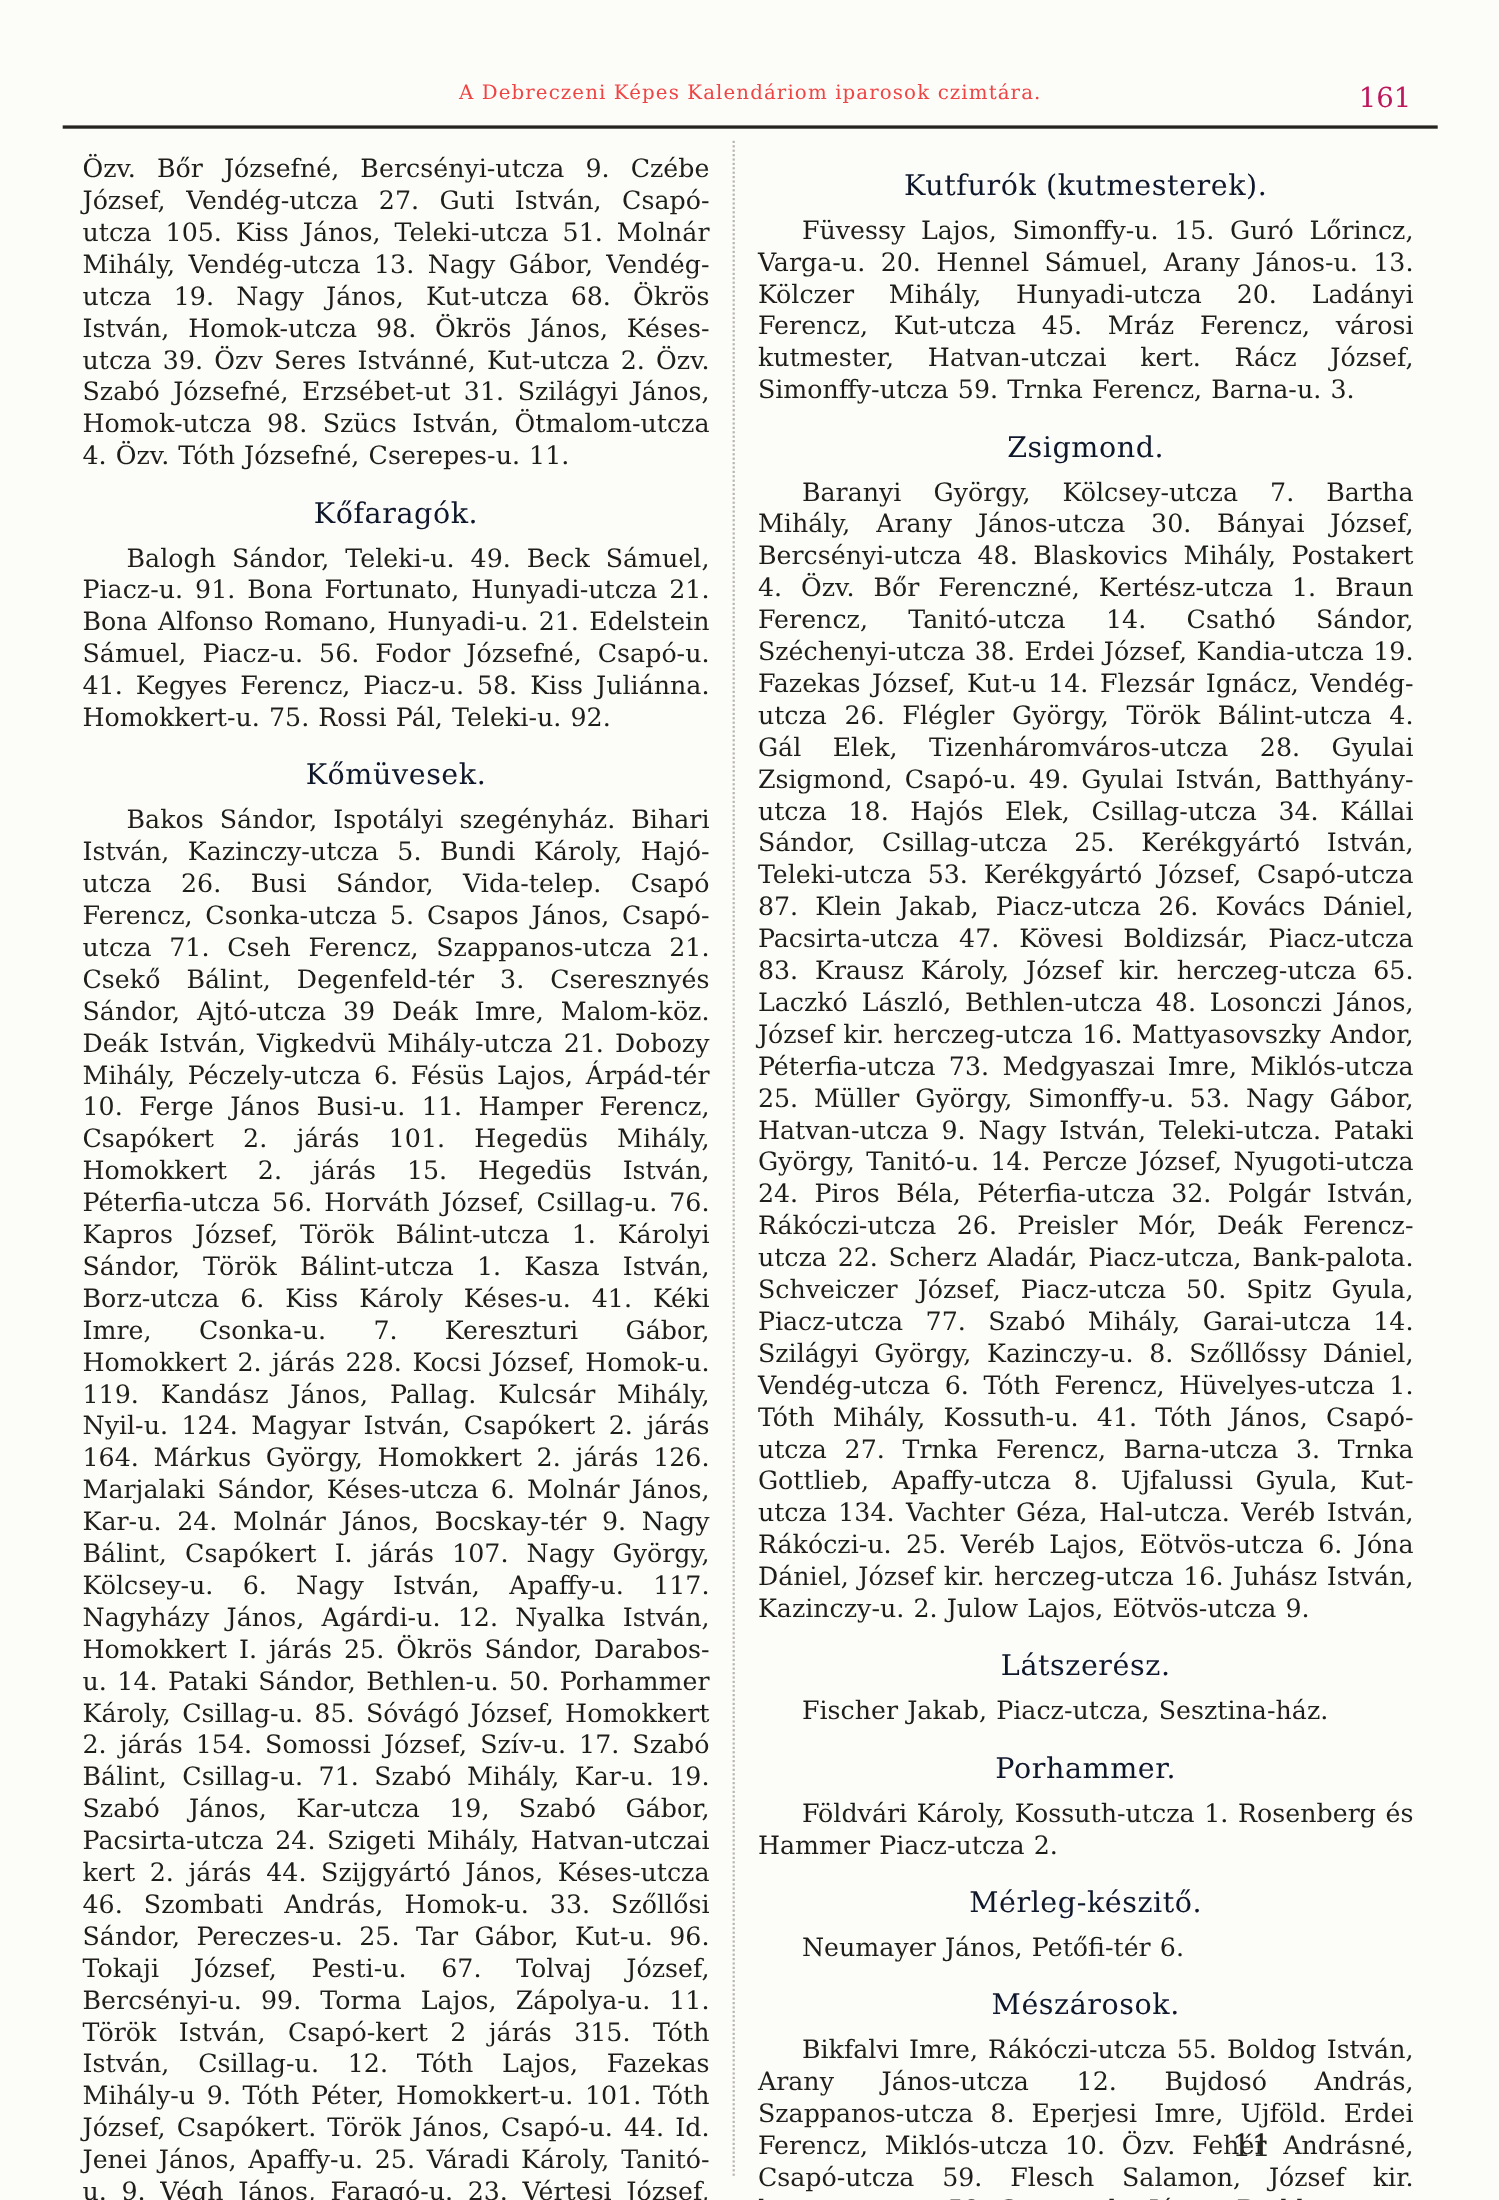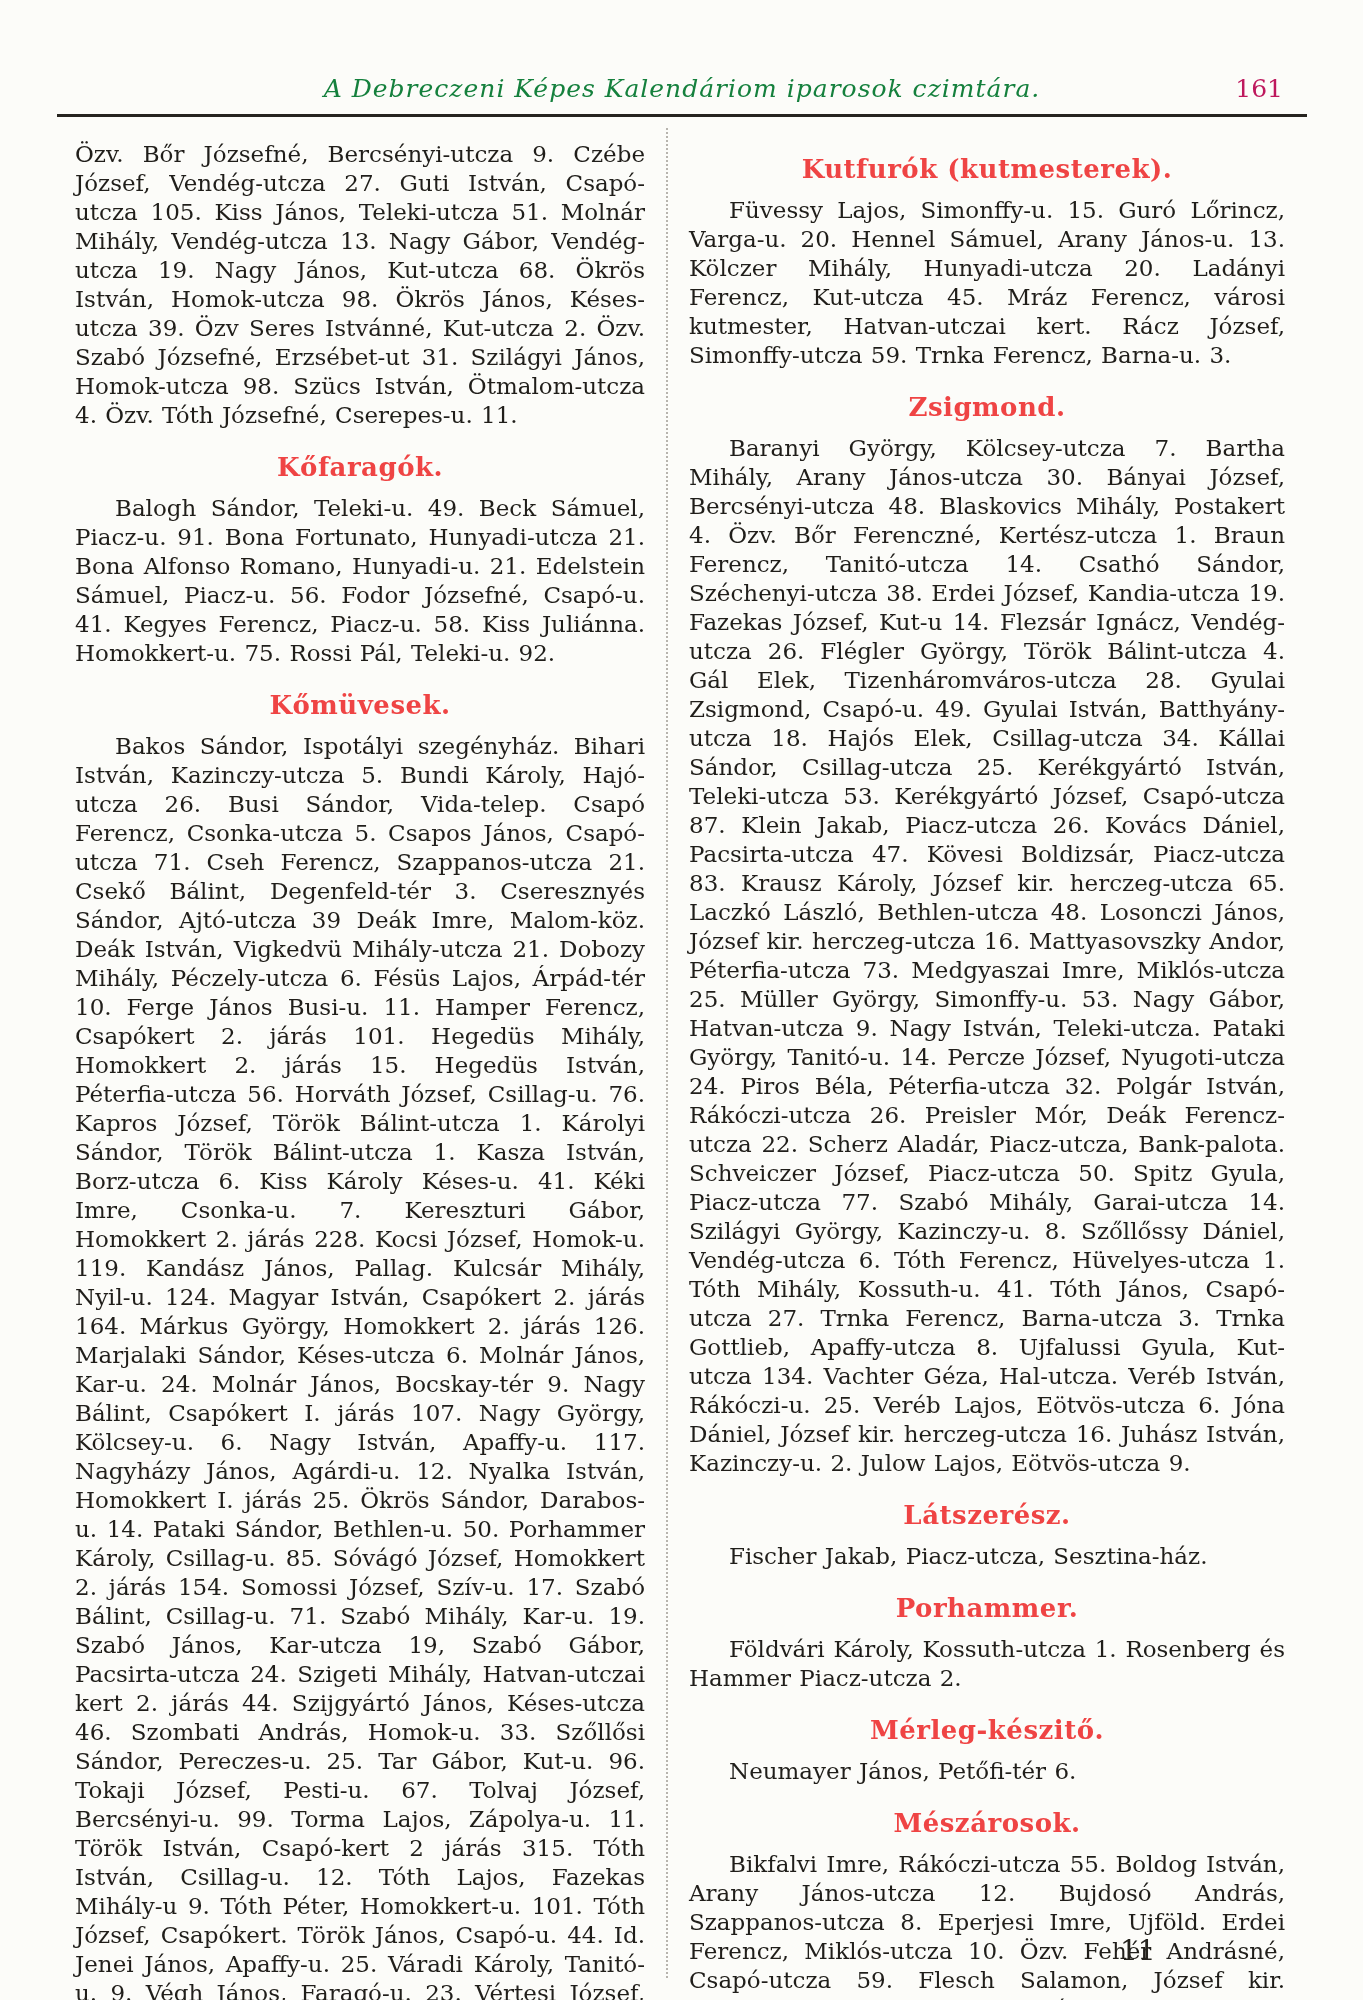--- a/index.html
+++ b/index.html
@@ -20,24 +20,23 @@
   .running-head {
     position: absolute;
     top: 74px;
     left: 57px;
     width: 1250px;
     height: 34px;
   }
   .rh-title {
     display: block;
     text-align: center;
-    font-style: italic;
-    font-size: 25px;
+    font-size: 18px;
     letter-spacing: 1px;
-    color: #15803d;
+    color: #ef4444;
   }
   .rh-page {
     position: absolute;
     right: 24px;
     top: 0;
     font-size: 25px;
     font-style: normal;
     color: #be185d;
   }
   .head-rule {
@@ -74,24 +73,24 @@
     text-align: justify;
     text-indent: 40px;
     word-spacing: 1px;
     hyphens: auto;
   }
   .no-indent { text-indent: 0; }
   .heading {
     margin: 22px 0 12px 0;
     font-size: 26px;
     line-height: 30px;
-    font-weight: 700;
+    font-weight: 400;
     text-align: center;
     letter-spacing: .5px;
-    color: #ef4444;
+    color: #0f172a;
   }
   .heading.first { margin-top: 14px; }
   .signature {
     position: absolute;
     left: 1120px;
     top: 1934px;
     font-size: 28px;
     color: #24221d;
   }
 </style>

